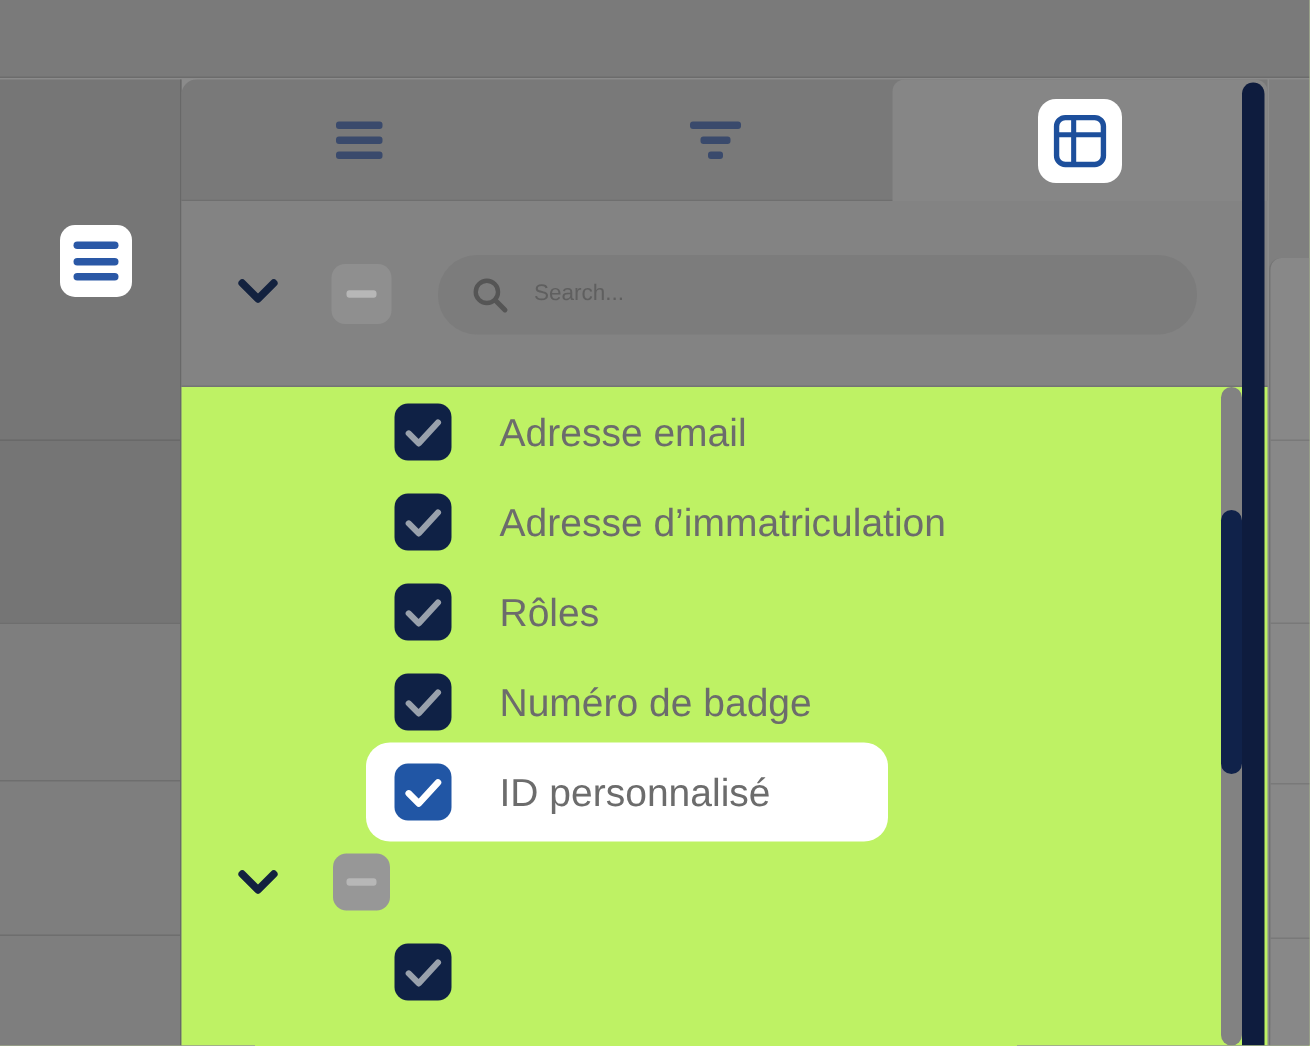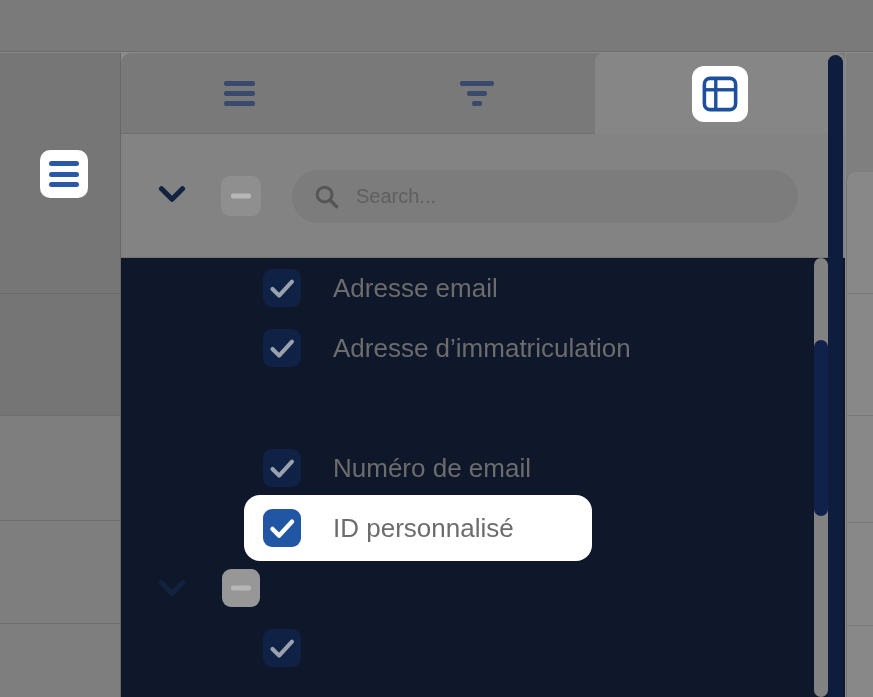--- a/index.html
+++ b/index.html
@@ -57,23 +57,23 @@
   .chevron{ position:absolute; width:28px; height:22px; }
   .chev-top{ left:37px; top:49px; }
   .checkbox{ position:absolute; width:38px; height:38px; border-radius:9px; }
   .cb-ind-top{ left:100px; top:42px; width:40px; height:40px; background:#8f8f8f; }
   .cb-ind-top b, .cb-ind b{ position:absolute; left:50%; top:50%; width:20px; height:5px;
     border-radius:2px; background:#b7b7b7; transform:translate(-50%,-50%); }
   .search-pill{ position:absolute; left:171px; top:36px; width:506px; height:53px;
     border-radius:26px; background:#7c7c7c; }
   .search-pill .mag{ position:absolute; left:21px; top:13px; }
   .search-pill .ph{ position:absolute; left:64px; top:0; line-height:52px;
-    font-size:20px; color:#5f5f5f; }
-
-  .list{ position:absolute; left:0; top:205px; width:724px; height:439px; background:#0f172a; }
+    font-size:15px; color:#5f5f5f; }
+
+  .list{ position:absolute; left:0; top:205px; width:724px; height:439px; background:#bef264; }
   .tree-row{ position:absolute; left:0; width:724px; height:60px; }
   .tree-row .label{ position:absolute; top:0; line-height:60px; font-size:26px; color:#6c6c6c; white-space:nowrap; }
   .lvl1-cb{ left:142px; top:11px; background:#0f2145; }
   .lvl1-label{ left:212px; }
   .lvl0-cb{ left:101px; top:11px; background:#979797; }
   .lvl0-label{ left:172px; }
   .chev-tree{ left:37px; top:19px; }
   .row-hl{ left:123px; top:-3px; width:348px; height:66px; border-radius:16px; }
   .cb-blue{ background:#2156a5; }
   .label-hl{ color:#9e9e9e; }
@@ -179,28 +179,36 @@
 
       <div class="tree-row" style="top:60px">
         <div class="checkbox lvl1-cb">
           <svg width="38" height="38" viewBox="0 0 24 24">
             <path d="M6 12.6l4.2 4.2L18.3 8" fill="none" stroke="#99a1ac" stroke-width="2.6" stroke-linecap="round" stroke-linejoin="round"></path>
             </svg>
         </div>
         <span class="label lvl1-label">Adresse d’immatriculation</span>
       </div>
 
+      <div class="tree-row" style="top:120px">
+        <div class="checkbox lvl1-cb">
+          <svg width="38" height="38" viewBox="0 0 24 24">
+            <path d="M6 12.6l4.2 4.2L18.3 8" fill="none" stroke="#99a1ac" stroke-width="2.6" stroke-linecap="round" stroke-linejoin="round"></path>
+            </svg>
+        </div>
+        <span class="label lvl1-label">Rôles</span>
+      </div>
 
       <div class="tree-row" style="top:180px">
         <div class="checkbox lvl1-cb">
           <svg width="38" height="38" viewBox="0 0 24 24">
             <path d="M6 12.6l4.2 4.2L18.3 8" fill="none" stroke="#99a1ac" stroke-width="2.6" stroke-linecap="round" stroke-linejoin="round"></path>
             </svg>
         </div>
-        <span class="label lvl1-label">Numéro de email</span>
+        <span class="label lvl1-label">Numéro de badge</span>
       </div>
 
       <div class="tree-row" style="top:240px">
         <div class="hl-box row-hl"></div>
         <div class="checkbox lvl1-cb cb-blue z1">
           <svg width="38" height="38" viewBox="0 0 24 24">
             <path d="M6 12.6l4.2 4.2L18.3 8" fill="none" stroke="#ffffff" stroke-width="2.8" stroke-linecap="round" stroke-linejoin="round"></path>
             </svg>
         </div>
         <span class="label lvl1-label label-hl z1">ID personnalisé</span>

